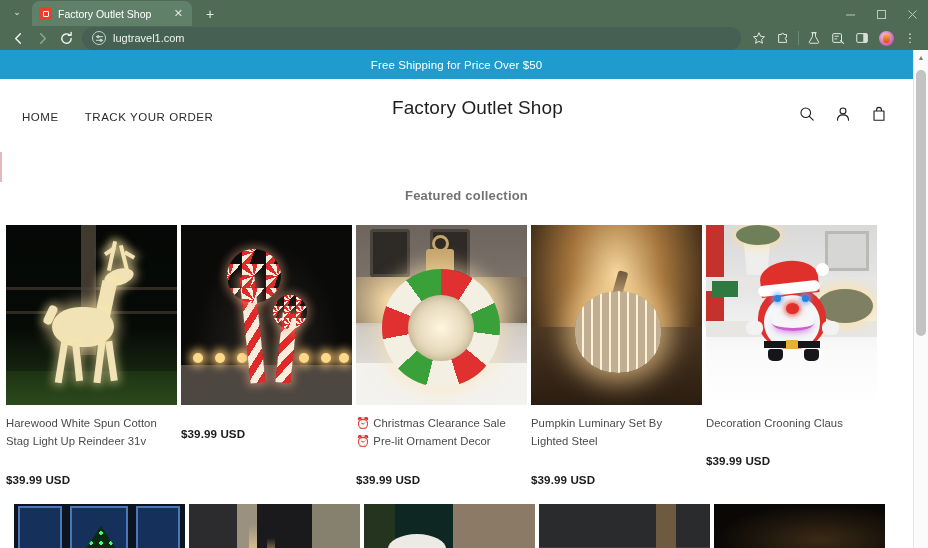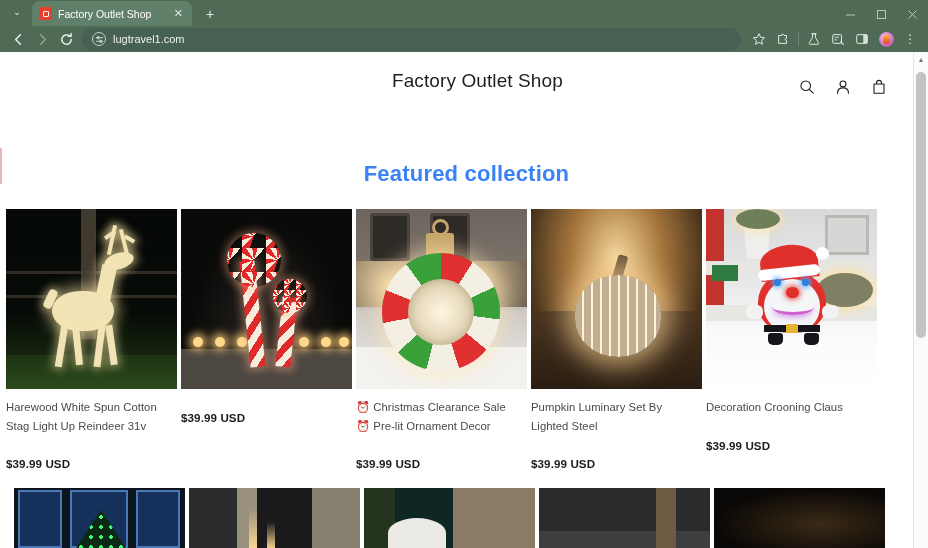--- a/index.html
+++ b/index.html
@@ -90,21 +90,21 @@
     position:absolute; left: 392px; top: 16px; width: 230px;
     font-size: 19px; line-height: 1.32; color: #1f1f1f; letter-spacing: .1px;
   }
   .header-icons { position:absolute; right: 26px; top: 27px; display:flex; gap: 20px; align-items:center; }
   .hicon { width: 16px; height: 16px; color:#1f1f1f; }
   .hicon svg { display:block; }
 
   .left-accent { position:absolute; left:0; top:96px; width:2px; height:36px; background:#e4b9b9; }
 
   .section-title {
-    text-align:center; font-size: 22px; color:#3b82f6; margin-top: 36px; letter-spacing:.2px;margin-left:20px;
+    text-align:center; font-size: 13px; color:#737373; margin-top: 36px; letter-spacing:.2px;margin-left:20px;
   }
 
   .grid {
     display:grid; grid-template-columns: repeat(5, 175px); gap: 0 0;
     padding: 0 6px; margin-top: 22px; column-gap: 0;
   }
   .cell { width: 175px; padding-right: 10px; }
 
   .thumb {
     width: 171px; height: 180px; background:#000; overflow:hidden; position:relative;
@@ -345,24 +345,29 @@
       <span class="profile-av"></span>
     </div>
     <div class="tb-icon">
       <span class="menu-dots">⋮</span>
     </div>
   </div>
 
   <div class="viewport">
     <div class="page">
 
+      <div class="promo">Free Shipping for Price Over $50</div>
 
       <div class="left-accent"></div>
 
       <div class="site-header">
+        <nav class="nav-links">
+          <a class="nav-link">HOME</a>
+          <a class="nav-link">TRACK YOUR ORDER</a>
+        </nav>
 
         <div class="brand">Factory Outlet Shop</div>
 
         <div class="header-icons">
           <span class="hicon">
             <svg width="16" height="16" viewBox="0 0 18 18">
                 <circle cx="7.6" cy="7.6" r="5.4" fill="none" stroke="#1f1f1f" stroke-width="1.25"></circle>
                 <line x1="11.6" y1="11.6" x2="16" y2="16" stroke="#1f1f1f" stroke-width="1.25" stroke-linecap="round"></line>
               </svg>
           </span>

